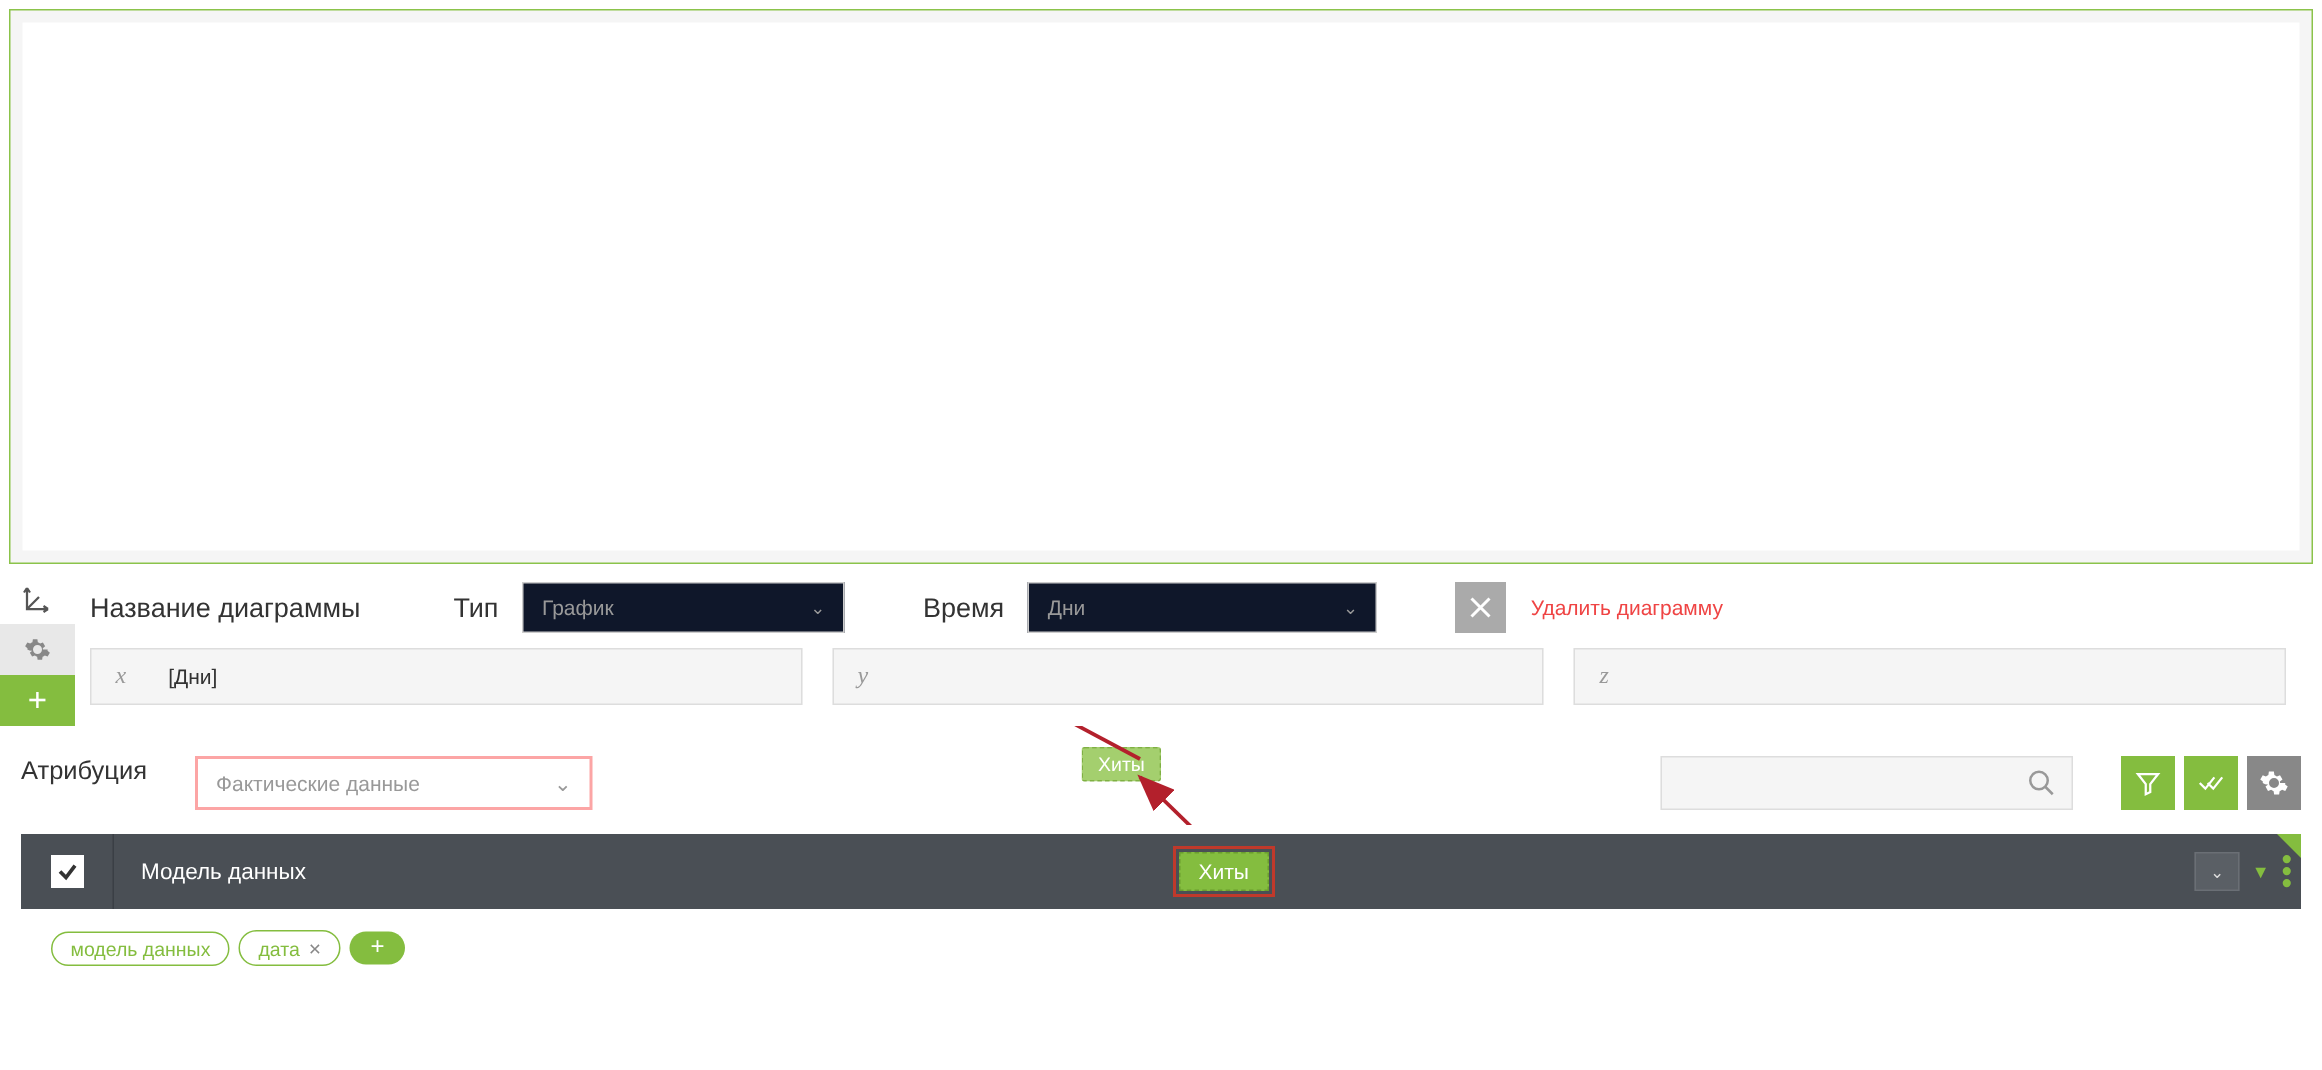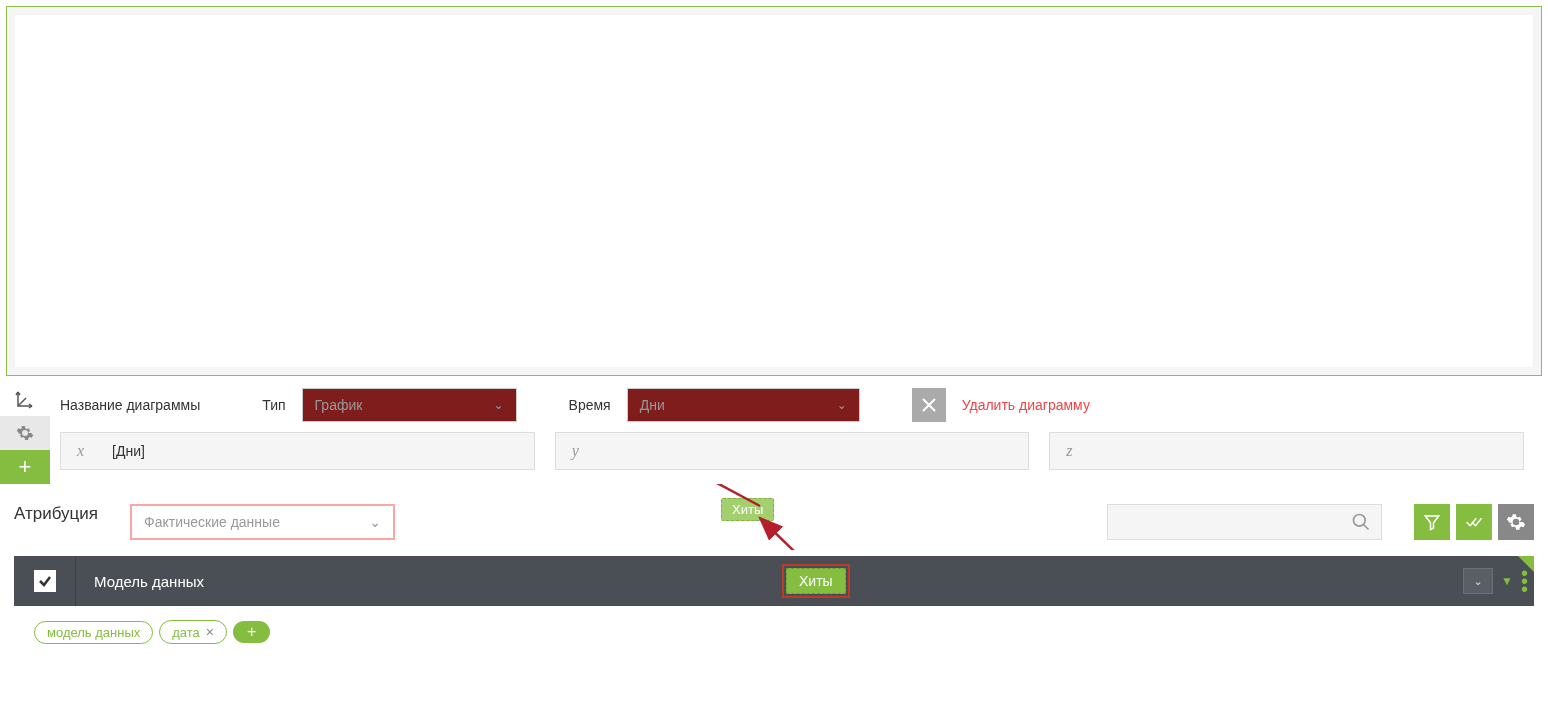--- a/index.html
+++ b/index.html
@@ -41,32 +41,32 @@
   .plus-icon { background: #84bd3f; color: #fff; font-size: 22px; font-weight: 300; }
 
   .config-content { flex: 1; }
   .config-top {
     display: flex;
     align-items: center;
     gap: 16px;
     padding: 6px 10px 10px 10px;
     height: 50px;
   }
-  .label { font-size: 14px; color: #333; }
+  .label { font-size: 18px; color: #333; }
   .input-box {
     border: 1px solid #ccc;
     background: #f5f5f5;
     padding: 8px 12px;
     font-size: 14px;
     color: #333;
     height: 34px;
   }
   .select-box {
     border: 1px solid #ccc;
-    background: #7f1d1d;
+    background: #0f172a;
     padding: 8px 12px;
     font-size: 14px;
     color: #999;
     height: 34px;
     display: flex;
     align-items: center;
     justify-content: space-between;
   }
   .select-box .chev { color: #999; font-size: 12px; margin-left: 8px; }
   .close-btn {

